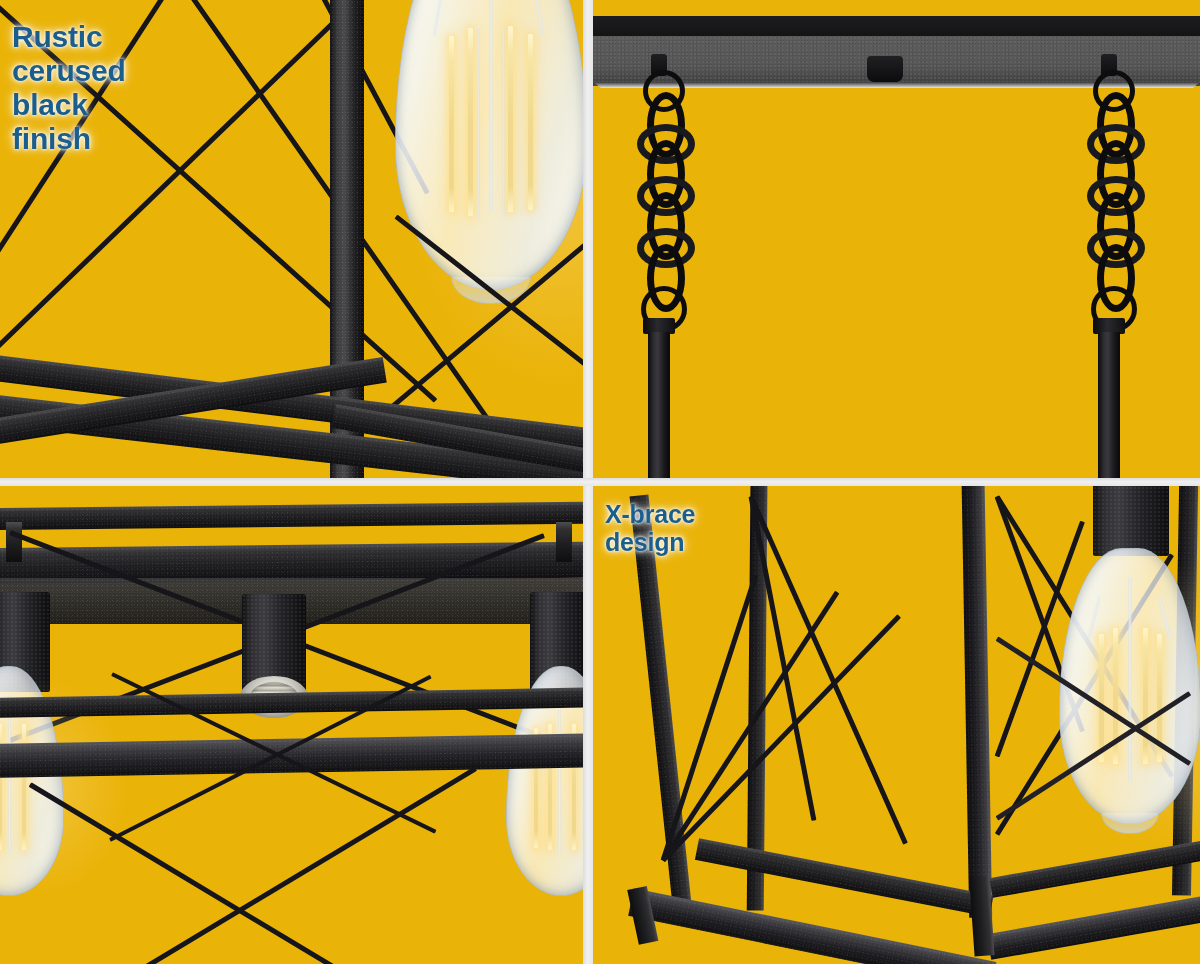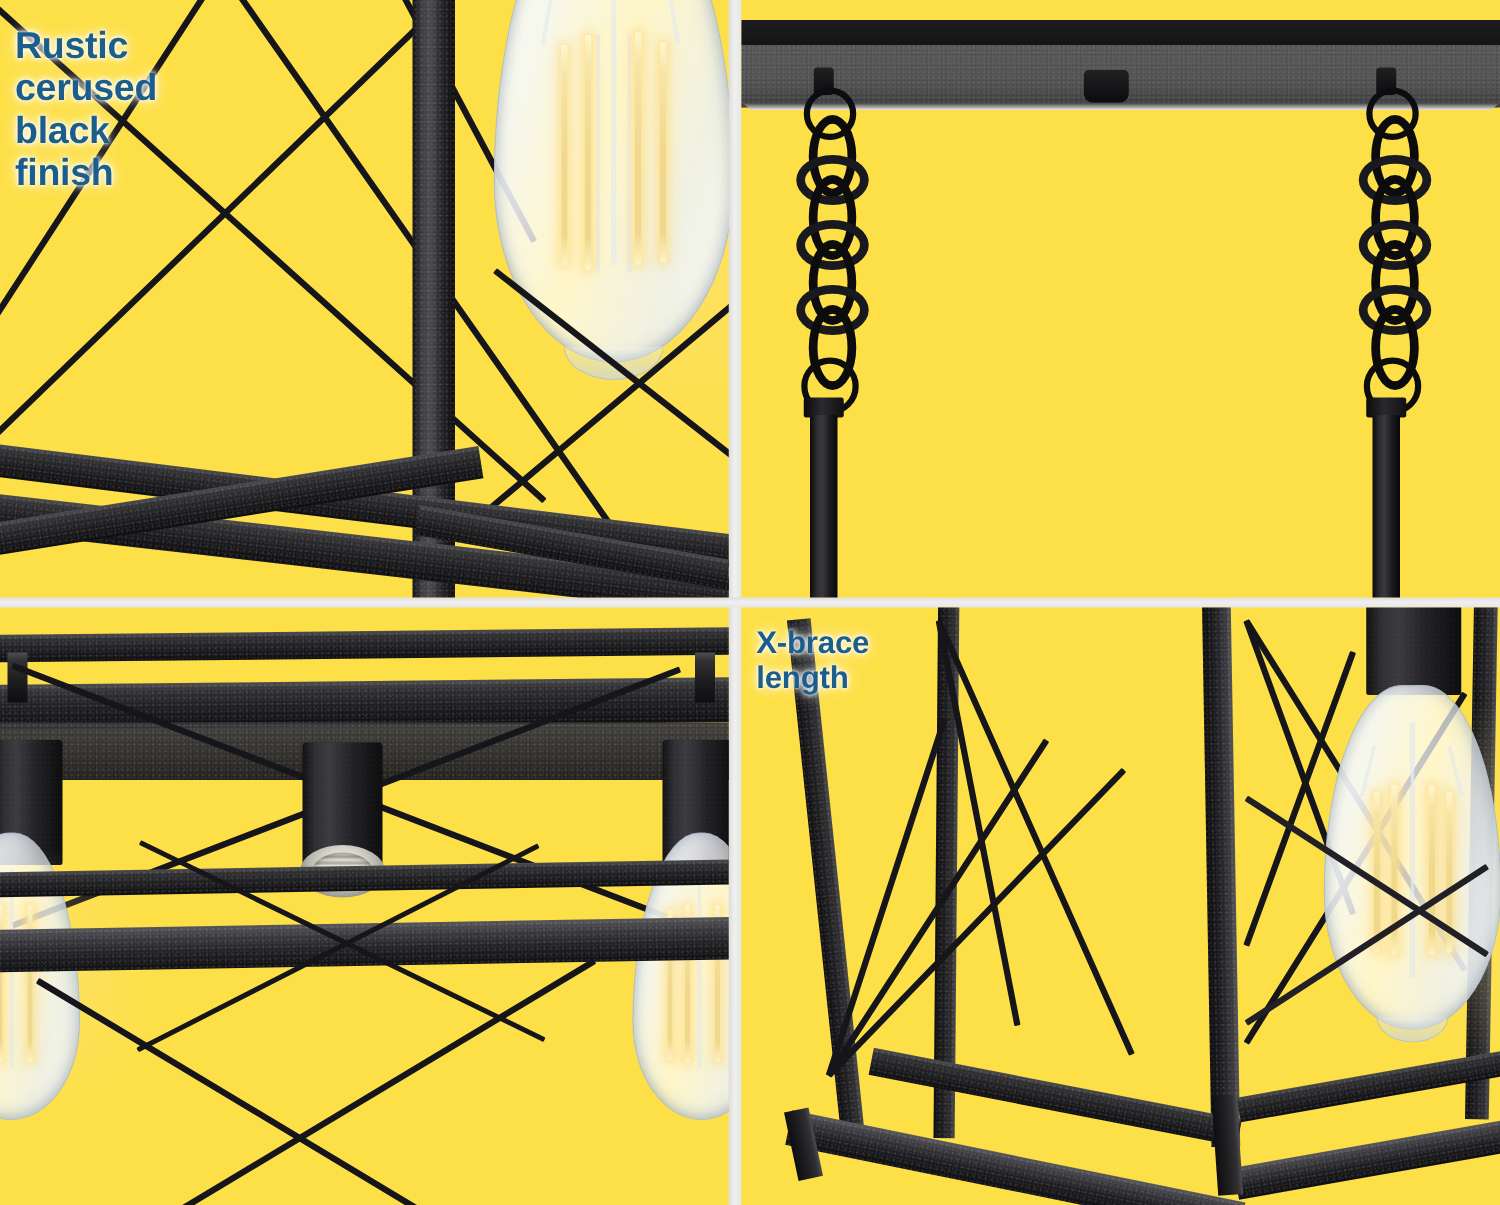--- a/index.html
+++ b/index.html
@@ -1,21 +1,21 @@
 <!DOCTYPE html>
 <html><head>
 <meta charset="utf-8">
 <style>
   html,body{margin:0;padding:0;background:#fff;}
   body{width:1200px;height:964px;overflow:hidden;
        font-family:"Liberation Sans","DejaVu Sans",sans-serif;}
 
   #stage{position:relative;width:1200px;height:964px;background:#e9e9e9;overflow:hidden;}
 
-  .quad{position:absolute;background:#fde047;overflow:hidden;}
+  .quad{position:absolute;background:#eab308;overflow:hidden;}
   #q-tl{left:0;   top:0;   width:583px; height:478px;}
   #q-tr{left:593px;top:0;   width:607px; height:478px;}
   #q-bl{left:0;   top:486px;width:583px; height:478px;}
   #q-br{left:593px;top:486px;width:607px;height:478px;}
 
   .qinner{position:absolute;inset:0;}
 
   
   .callout{position:absolute;z-index:60;font-weight:700;letter-spacing:-0.2px;
            line-height:1.13;color:#1b5e8c;white-space:pre-line;
@@ -335,17 +335,17 @@
           <div class="cerused"></div>
         </div>
       <div class="bar" style="left:396px;top:448px;width:230px;height:26px;transform:rotate(-10deg);
            background:linear-gradient(to bottom,#5a5a5e 0%,#3c3c40 22%,#1e1e22 60%,#0e0e10 100%);">
           <div class="cerused"></div>
         </div>
       <div class="bar" style="left:44px;top:392px;width:56px;height:20px;transform:rotate(78deg);"></div>
       <div class="bar" style="left:386px;top:380px;width:80px;height:20px;transform:rotate(86deg);"></div>
 
       <div class="callout" id="co-xbrace">X-brace
-length</div>
+design</div>
     </div>
   </div>
 
 </div>
 
 </body></html>

